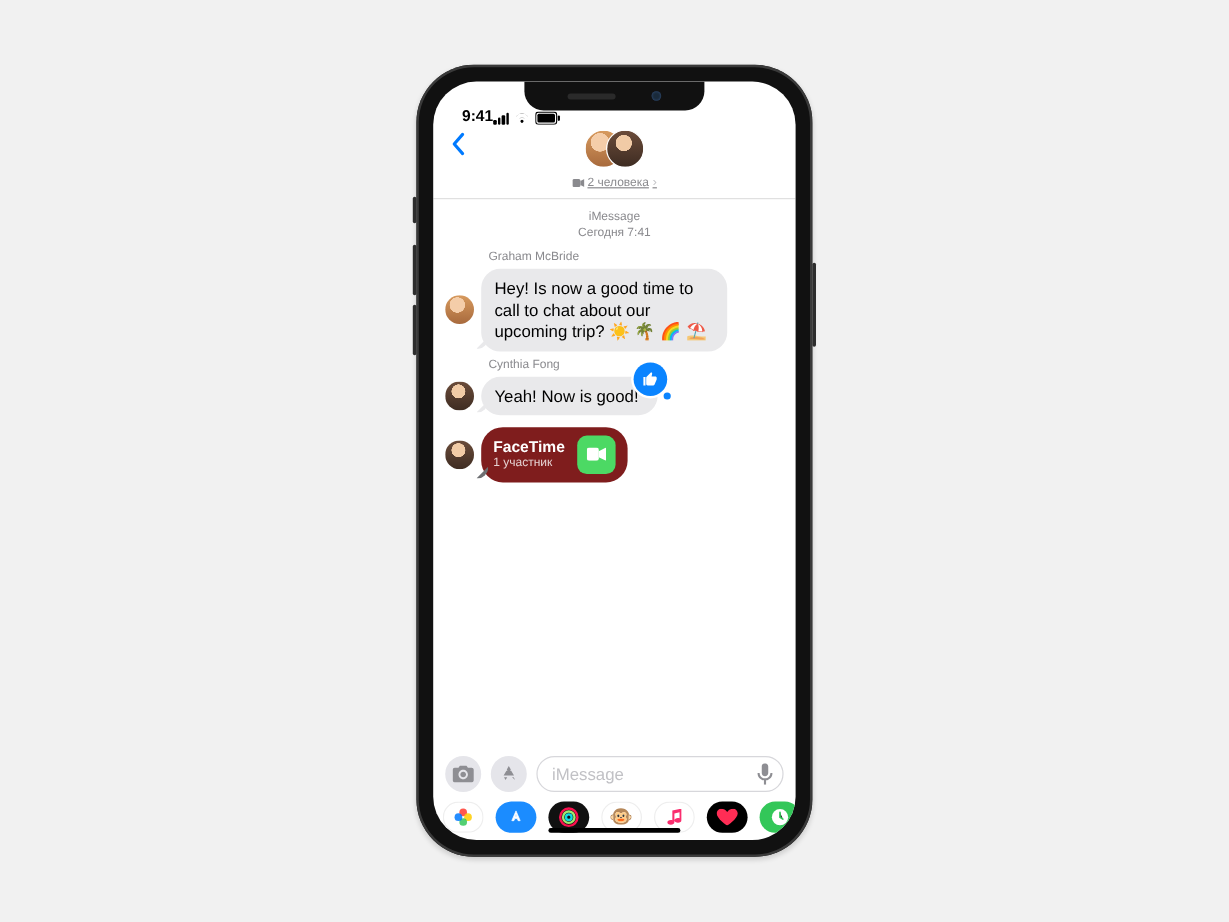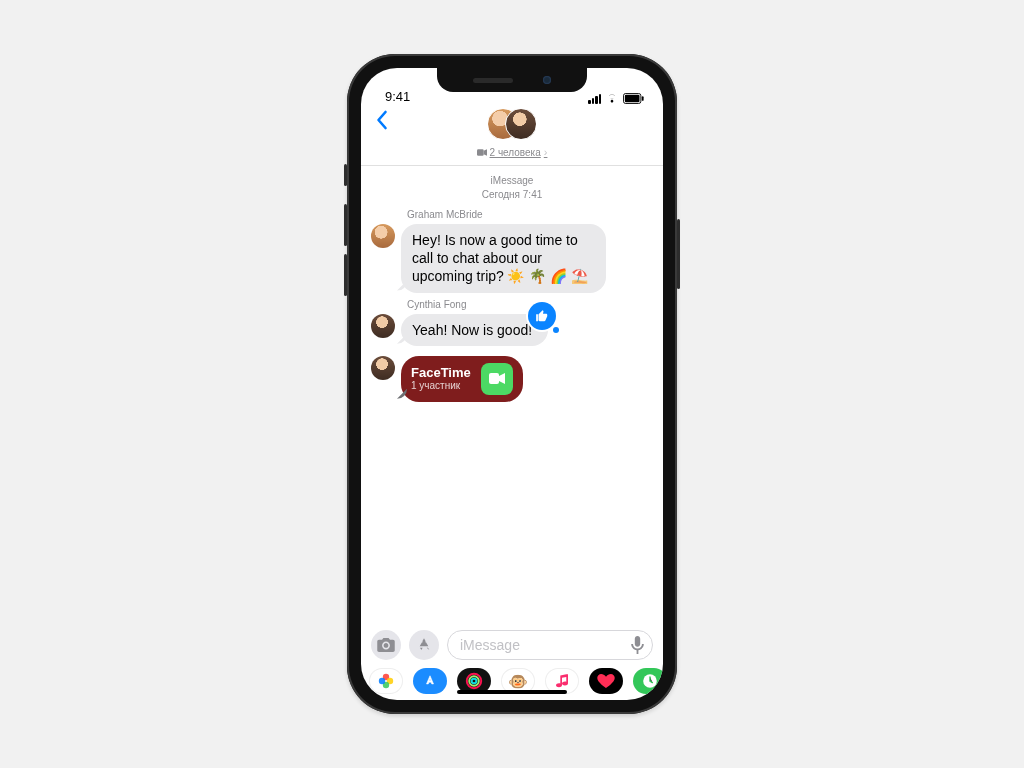--- a/index.html
+++ b/index.html
@@ -40,23 +40,23 @@
     border-bottom-left-radius:16px; border-bottom-right-radius:16px;
     z-index:20;
     display:flex; align-items:center; justify-content:center; gap:30px;
   }
   .speaker { width:40px; height:5px; background:#2a2a2a; border-radius:3px; }
   .cam { width:8px; height:8px; border-radius:50%; background:#1a2a3a; box-shadow:inset 0 0 2px #3a5a8a; }
 
   
   .statusbar {
     height:38px; flex:0 0 auto;
-    display:flex; align-items:flex-end; justify-content:space-between;
+    display:flex; align-items:flex-end; justify-content:flex-start;
     padding: 0 18px 2px 24px;
-    font-size:13px; font-weight:400; color:#000;
+    font-size:13px; font-weight:700; color:#000;
     position:relative; z-index:10;
   }
   .status-icons { display:flex; align-items:center; gap:4px; }
   .sig-bars { display:flex; align-items:flex-end; gap:1px; }
   .sig-bars span { width:2.5px; background:#000; border-radius:1px; }
 
   
   .navheader {
     flex:0 0 auto;
     border-bottom:1px solid rgba(0,0,0,.12);
@@ -76,21 +76,21 @@
 
   
   .chat {
     flex:1 1 auto; overflow:hidden;
     padding: 8px 10px 4px;
     display:flex; flex-direction:column; gap:4px;
     font-size:14px;
   }
   .stamp { text-align:center; font-size:10px; color:#8a8a8e; line-height:1.35; margin-bottom:2px; }
   .sender { font-size:10px; color:#8a8a8e; margin-left:36px; margin-top:2px; }
-  .row { display:flex; align-items:flex-start; gap:6px; position:relative; }
+  .row { display:flex; align-items:center; gap:6px; position:relative; }
   .row .mini-av { width:24px; height:24px; border-radius:50%; flex:0 0 auto; }
   .mini-av.m1 { background: radial-gradient(circle at 42% 34%, #f4cda9 30%, transparent 31%), linear-gradient(#d79a5e,#a86a3d); }
   .mini-av.m2 { background: radial-gradient(circle at 46% 34%, #f1cba6 28%, transparent 29%), linear-gradient(#6b4c3a,#3e2c22); }
   .bubble {
     background:#e9e9eb; color:#000;
     border-radius:16px; padding:7px 11px;
     max-width: 205px; line-height:1.3; font-size:14px;
     position:relative;
   }
   .bubble::before {

